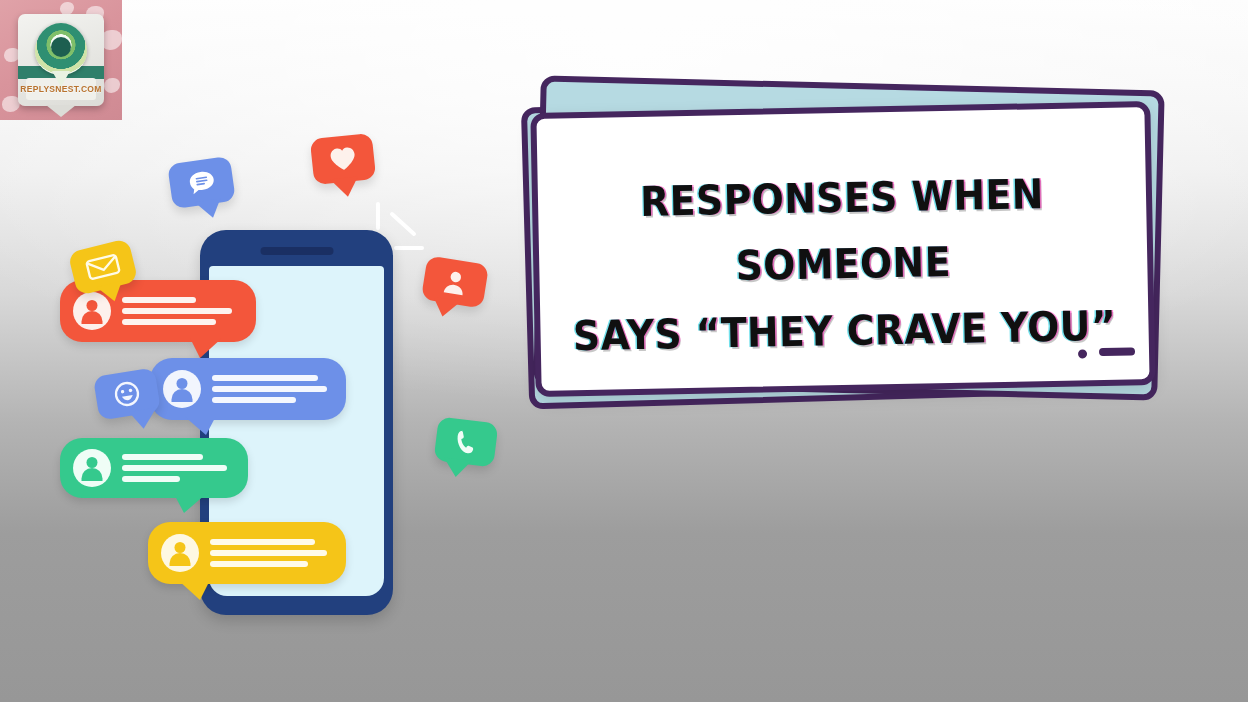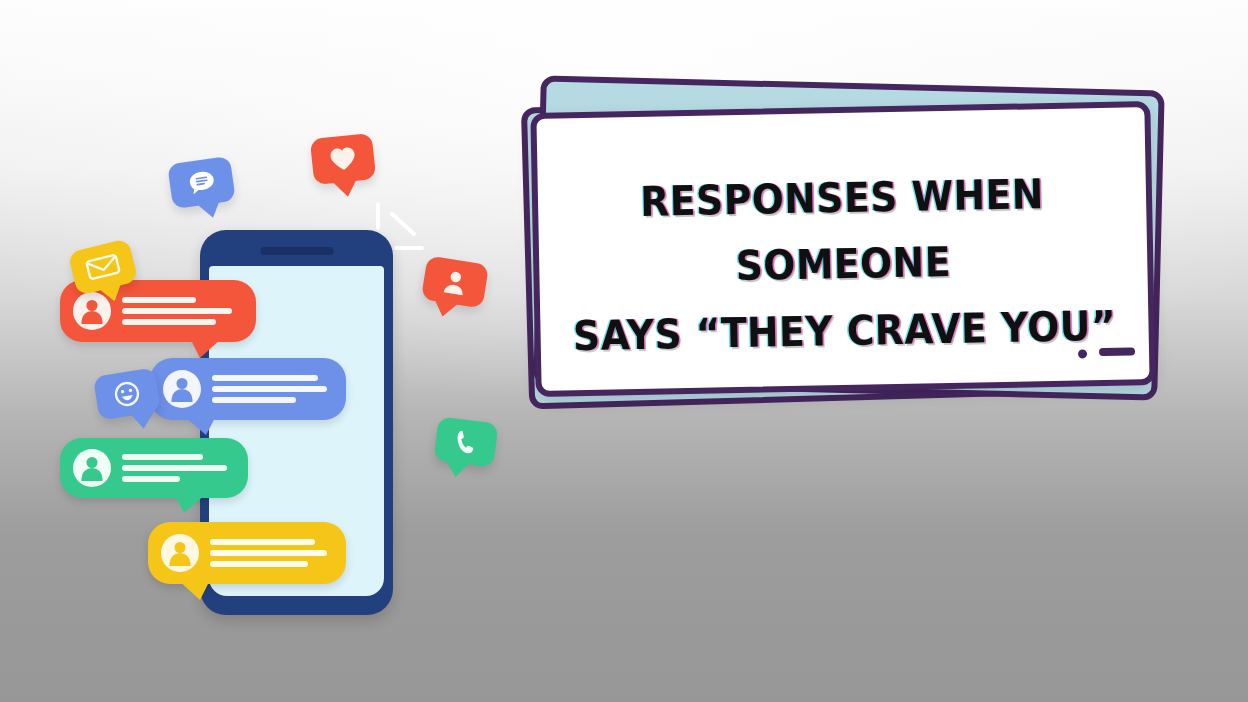--- a/index.html
+++ b/index.html
@@ -122,20 +122,36 @@
     text-shadow:-1.6px 0 rgba(0,200,220,.55), 1.6px 0 rgba(255,0,170,.45), 2px 2px 0 rgba(0,0,0,.22);
     white-space:pre-line;}
   .mark-dot{position:absolute;right:62px;bottom:22px;width:9px;height:9px;border-radius:50%;background:#45265e;}
   .mark-dash{position:absolute;right:14px;bottom:24px;width:36px;height:8px;border-radius:4px;background:#45265e;}
 </style>
 </head>
 <body>
 
 <div class="stage">
 
+  <div class="logo">
+    <span class="blob b1"></span>
+    <span class="blob b2"></span>
+    <span class="blob b3"></span>
+    <span class="blob b4"></span>
+    <span class="blob b5"></span>
+    <span class="blob b6"></span>
+    <div class="badge">
+      <div class="stripe"></div>
+      <div class="hood"></div>
+      <div class="pin">
+        <div class="pindot"></div>
+      </div>
+      <div class="wm">REPLYSNEST.COM</div>
+    </div>
+  </div>
 
   <div class="illo">
 
     <div class="sparks">
       <svg width="66" height="66" viewBox="0 0 66 66">
         <line x1="8" y1="2" x2="8" y2="26" stroke="#ffffff" stroke-width="4" stroke-linecap="round"></line>
         <line x1="22" y1="12" x2="44" y2="32" stroke="#ffffff" stroke-width="4" stroke-linecap="round"></line>
         <line x1="26" y1="46" x2="52" y2="46" stroke="#ffffff" stroke-width="4" stroke-linecap="round"></line>
       </svg>
     </div>

